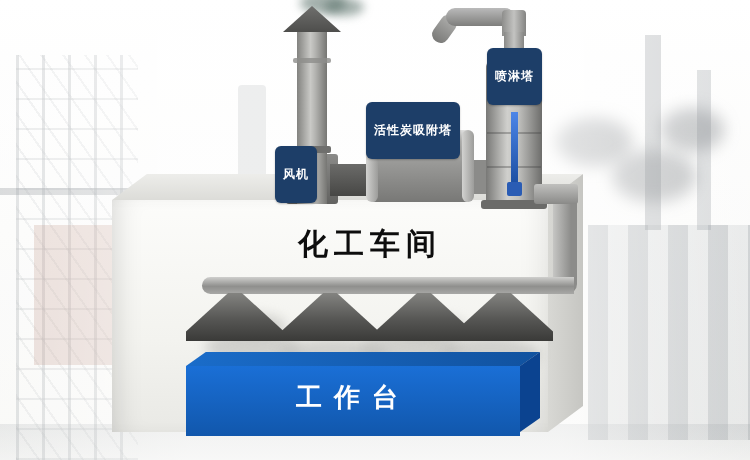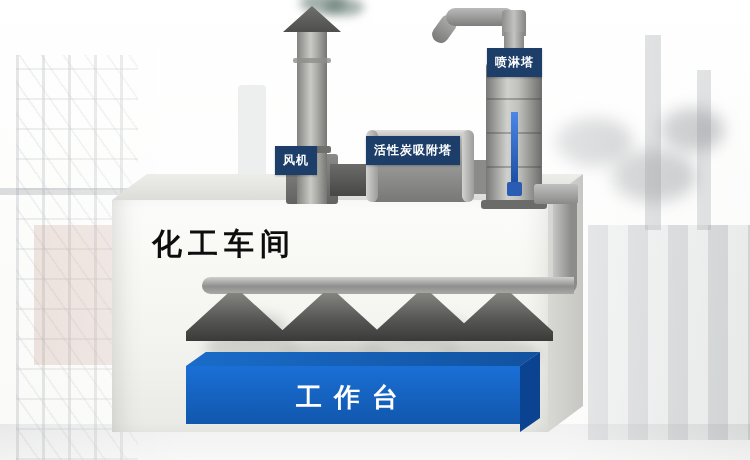--- a/index.html
+++ b/index.html
@@ -34,21 +34,21 @@
   
   .b-top   { left:112px; top:174px; width:471px; height:26px; z-index:1;
              clip-path:polygon(7.4% 0, 100% 0, 92.6% 100%, 0 100%);
              background:linear-gradient(180deg,#ededea,#dcdcd8); }
   .b-right { left:548px; top:174px; width:35px; height:258px; z-index:1;
              clip-path:polygon(0 10.1%, 100% 0, 100% 89.9%, 0 100%);
              background:linear-gradient(90deg,#d8d8d4,#c6c6c2); }
   .b-front { left:112px; top:200px; width:436px; height:232px; z-index:2;
              background:linear-gradient(180deg,#fcfcfa 0%,#f3f3ef 60%,#e9e9e5 100%);
              box-shadow:inset 20px 0 30px -20px rgba(0,0,0,.18), inset -20px 0 30px -20px rgba(0,0,0,.12); }
-  .b-title { left:152px; top:224px; width:436px; z-index:3; text-align:left;
+  .b-title { left:152px; top:224px; width:436px; z-index:3; text-align:center;
              font-size:30px; font-weight:bold; color:#0d0d0d; letter-spacing:6px; }
 
   
   .duct-h  { left:202px; top:277px; width:372px; height:17px; z-index:5;
              border-radius:9px 0 0 9px;
              background:linear-gradient(180deg,#cfcfcd 0%,#8f8f8d 55%,#a8a8a6 100%); }
   .duct-v  { left:553px; top:186px; width:24px; height:108px; z-index:4;
              border-bottom-right-radius:10px;
              background:linear-gradient(90deg,#c6c6c4 0%,#8c8c8a 75%); }
   .duct-c  { left:534px; top:184px; width:44px; height:20px; z-index:4; border-radius:3px;
@@ -57,21 +57,21 @@
              clip-path:polygon(43% 0, 57% 0, 100% 80%, 100% 100%, 0 100%, 0 80%);
              background:linear-gradient(180deg,#838380 0%,#565654 55%,#3a3a38 100%); }
   .smoke   { border-radius:50%; filter:blur(6px); background:rgba(186,186,184,.6); z-index:4; }
 
   .wb-top   { left:186px; top:352px; width:354px; height:14px; z-index:6;
               clip-path:polygon(5.6% 0, 100% 0, 94.4% 100%, 0 100%);
               background:linear-gradient(90deg,#1a6cc9,#11529f); }
   .wb-right { left:520px; top:352px; width:20px; height:80px; z-index:6;
               clip-path:polygon(0 17.5%, 100% 0, 100% 82.5%, 0 100%);
               background:#0b4390; }
-  .wb-front { left:186px; top:366px; width:334px; height:58px; z-index:6;
+  .wb-front { left:186px; top:366px; width:334px; height:70px; z-index:6;
               background:linear-gradient(180deg,#1a6fd6 0%,#1157ac 100%); }
   .wb-label { width:100%; margin-top:14px; text-align:center; color:#fff;
               font-size:26px; font-weight:bold; letter-spacing:12px; }
 
   
   .chimney   { left:297px; top:28px; width:30px; height:176px; z-index:3;
                background:linear-gradient(90deg,#82827f 0%,#c9c9c6 45%,#b5b5b2 60%,#767673 100%); }
   .ch-ring   { left:293px; top:146px; width:38px; height:7px; z-index:3; border-radius:2px; background:#6f6f6d; }
   .ch-ring2  { left:293px; top:58px; width:38px; height:5px; z-index:3; border-radius:2px; background:#8d8d8b; opacity:.8; }
   .ch-cap    { left:283px; top:6px; width:58px; height:26px; z-index:3;
@@ -101,22 +101,22 @@
               background:linear-gradient(180deg,#bababa,#7e7e7c); }
   .st-tip   { left:436px; top:14px; width:17px; height:30px; z-index:3; border-radius:8px;
               transform:rotate(35deg); background:linear-gradient(180deg,#b2b2b0,#7a7a78); }
   .st-gauge { left:511px; top:112px; width:7px; height:72px; z-index:4;
               background:linear-gradient(180deg,#4d86e8,#1c4fa2); }
   .st-gbox  { left:507px; top:182px; width:15px; height:14px; z-index:4; border-radius:2px; background:#2a5cb4; }
   .st-base  { left:481px; top:200px; width:66px; height:9px; z-index:3; border-radius:3px; background:#6b6b69; }
 
   
   .badge { position:absolute; z-index:9; background:#1d3e68; color:#ffffff;
-           font-size:12px; font-weight:bold; letter-spacing:1px; padding:6px 8px;
-           white-space:nowrap; box-shadow:0 1px 2px rgba(0,0,0,.25); }
+           font-size:12px; font-weight:bold; letter-spacing:1px; padding:20px 8px;
+           white-space:nowrap; box-shadow:0 1px 2px rgba(0,0,0,.25);border-radius:6px; }
 </style>
 </head>
 <body>
 
 <div class="stage">
 
   <div class="bg">
     <div class="abs bg-lattice"></div>
     <div class="abs bg-col"></div>
     <div class="abs bg-rust"></div>
@@ -177,16 +177,16 @@
   <div class="abs st-neck"></div>
   <div class="abs st-body"></div>
   <div class="abs st-band" style="top:98px;"></div>
   <div class="abs st-band" style="top:132px;"></div>
   <div class="abs st-band" style="top:166px;"></div>
   <div class="abs st-gauge"></div>
   <div class="abs st-gbox"></div>
   <div class="abs st-base"></div>
 
   <div class="badge" style="left:275px; top:146px;">风机</div>
-  <div class="badge" style="left:366px; top:102px;margin-top:34px;">活性炭吸附塔</div>
+  <div class="badge" style="left:366px; top:102px;">活性炭吸附塔</div>
   <div class="badge" style="left:487px; top:48px;">喷淋塔</div>
 
 </div>
 
 </body></html>

